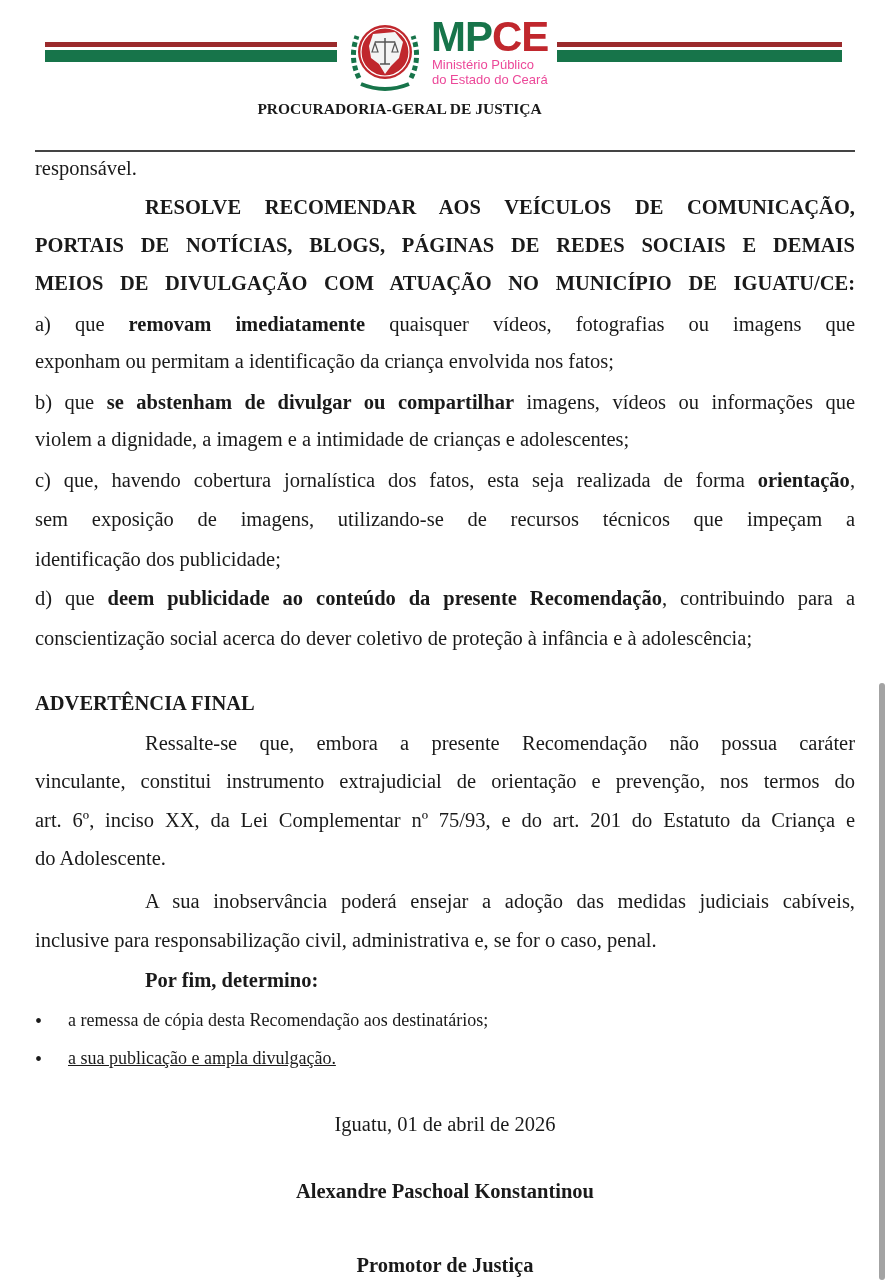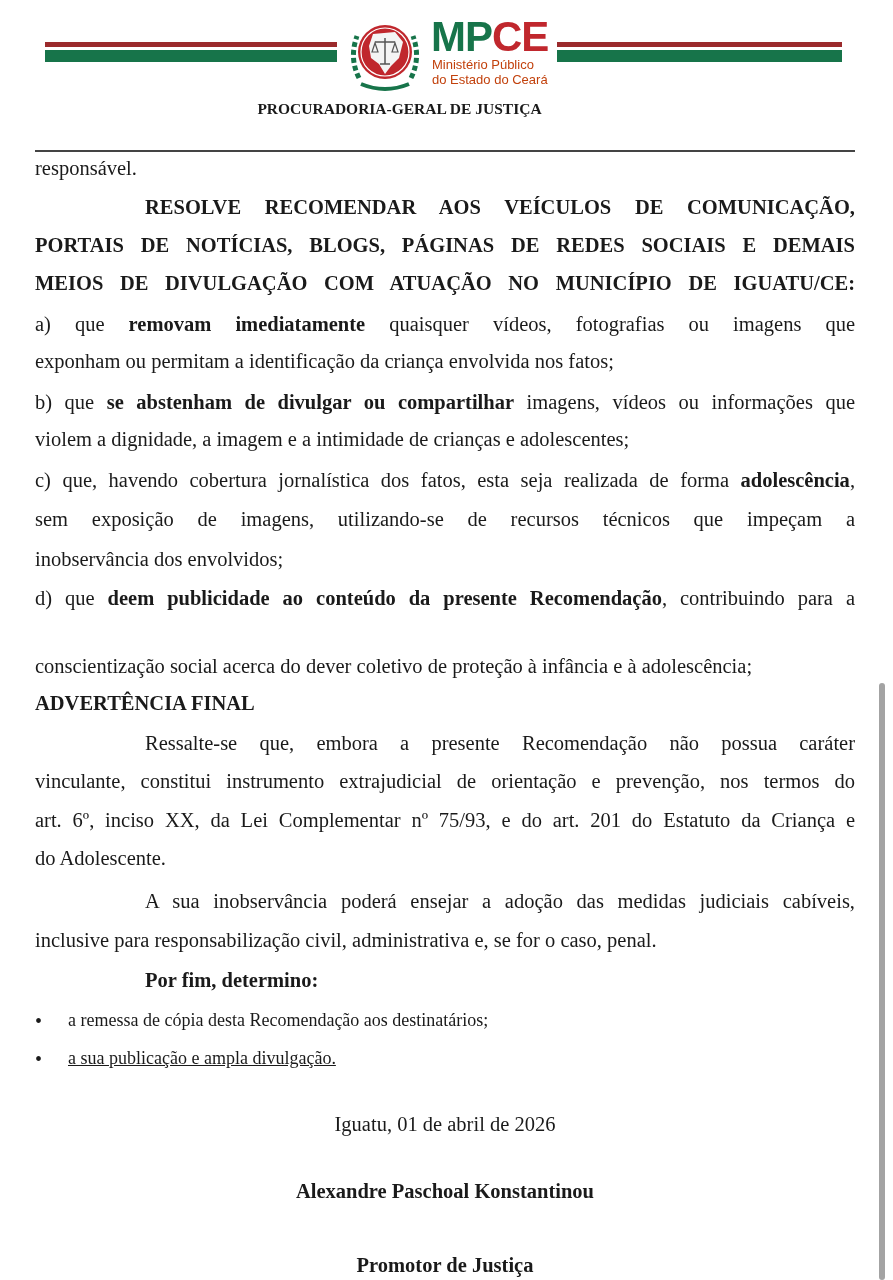--- a/index.html
+++ b/index.html
@@ -11,21 +11,21 @@
   .header { position:absolute; left:0; top:0; width:893px; height:152px; }
   .stripe-red { position:absolute; height:5px; background:#9b2a2c; top:42px; }
   .stripe-green { position:absolute; height:12px; background:#17744a; top:50px; }
   .stripe-left { left:45px; width:292px; }
   .stripe-right { left:557px; width:285px; }
   .logo { position:absolute; left:345px; top:14px; width:210px; height:80px; }
   .logo-emblem { position:absolute; left:0; top:0; width:80px; height:80px; }
   .logo-text-big { position:absolute; left:86px; top:0px; font-family:"Liberation Sans","DejaVu Sans",sans-serif; font-weight:bold; font-size:42px; line-height:46px; letter-spacing:-1px; }
   .logo-text-big .mp { color:#17744a; }
   .logo-text-big .ce { color:#c0272d; }
-  .logo-sub { position:absolute; left:87px; font-family:"Liberation Sans","DejaVu Sans",sans-serif; font-size:13px; color:#c2410c; line-height:15px; }
+  .logo-sub { position:absolute; left:87px; font-family:"Liberation Sans","DejaVu Sans",sans-serif; font-size:13px; color:#ec4899; line-height:15px; }
   .logo-sub1 { top:43px; }
   .logo-sub2 { top:58px; }
   .org { position:absolute; left:0; width:799px; text-align:center; }
   .org1 { top:100px; font-weight:bold; font-size:15.5px; }
   .org2 { top:121px; font-size:20px; }
   .hr { position:absolute; left:35px; width:820px; top:150px; height:2px; background:#444; }
   .line { position:absolute; left:35px; width:820px; font-size:20.5px; white-space:nowrap; }
   .just { text-align:justify; text-align-last:justify; }
   .b { font-weight:bold; }
   .indent { padding-left:110px; box-sizing:border-box; }
@@ -71,26 +71,26 @@
 <div class="line just b indent" style="top:196px;">RESOLVE RECOMENDAR AOS VEÍCULOS DE COMUNICAÇÃO,</div>
 <div class="line just b" style="top:234px;">PORTAIS DE NOTÍCIAS, BLOGS, PÁGINAS DE REDES SOCIAIS E DEMAIS</div>
 <div class="line just b" style="top:272px;">MEIOS DE DIVULGAÇÃO COM ATUAÇÃO NO MUNICÍPIO DE IGUATU/CE:</div>
 
 <div class="line just" style="top:313px;"><span>a) que </span><span class="b">removam imediatamente</span><span> quaisquer vídeos, fotografias ou imagens que</span></div>
 <div class="line" style="top:350px;">exponham ou permitam a identificação da criança envolvida nos fatos;</div>
 
 <div class="line just" style="top:391px;"><span>b) que </span><span class="b">se abstenham de divulgar ou compartilhar</span><span> imagens, vídeos ou informações que</span></div>
 <div class="line" style="top:428px;">violem a dignidade, a imagem e a intimidade de crianças e adolescentes;</div>
 
-<div class="line just" style="top:469px;"><span>c) que, havendo cobertura jornalística dos fatos, esta seja realizada de forma </span><span class="b">adolescência</span><span>,</span></div>
+<div class="line just" style="top:469px;"><span>c) que, havendo cobertura jornalística dos fatos, esta seja realizada de forma </span><span class="b">orientação</span><span>,</span></div>
 <div class="line just" style="top:508px;">sem exposição de imagens, utilizando-se de recursos técnicos que impeçam a</div>
-<div class="line" style="top:548px;">inobservância dos envolvidos;</div>
+<div class="line" style="top:548px;">identificação dos publicidade;</div>
 
 <div class="line just" style="top:587px;"><span>d) que </span><span class="b">deem publicidade ao conteúdo da presente Recomendação</span><span>, contribuindo para a</span></div>
-<div class="line" style="top:627px;margin-top:28px;">conscientização social acerca do dever coletivo de proteção à infância e à adolescência;</div>
+<div class="line" style="top:627px;">conscientização social acerca do dever coletivo de proteção à infância e à adolescência;</div>
 
 <div class="line b" style="top:692px;">ADVERTÊNCIA FINAL</div>
 <div class="line just indent" style="top:732px;">Ressalte-se que, embora a presente Recomendação não possua caráter</div>
 <div class="line just" style="top:770px;">vinculante, constitui instrumento extrajudicial de orientação e prevenção, nos termos do</div>
 <div class="line just" style="top:809px;">art. 6º, inciso XX, da Lei Complementar nº 75/93, e do art. 201 do Estatuto da Criança e</div>
 <div class="line" style="top:847px;">do Adolescente.</div>
 
 <div class="line just indent" style="top:890px;">A sua inobservância poderá ensejar a adoção das medidas judiciais cabíveis,</div>
 <div class="line" style="top:929px;">inclusive para responsabilização civil, administrativa e, se for o caso, penal.</div>
 

